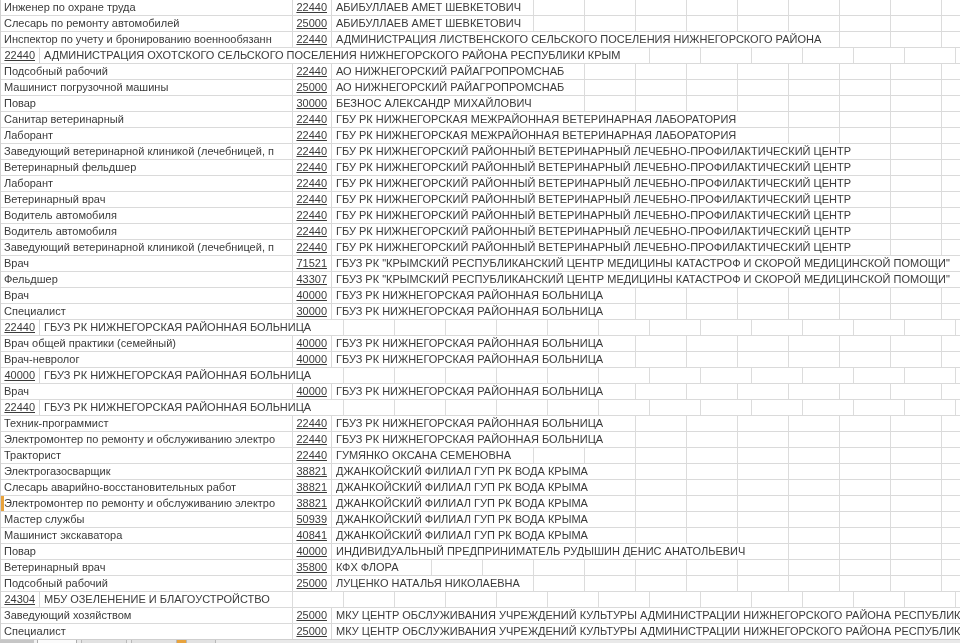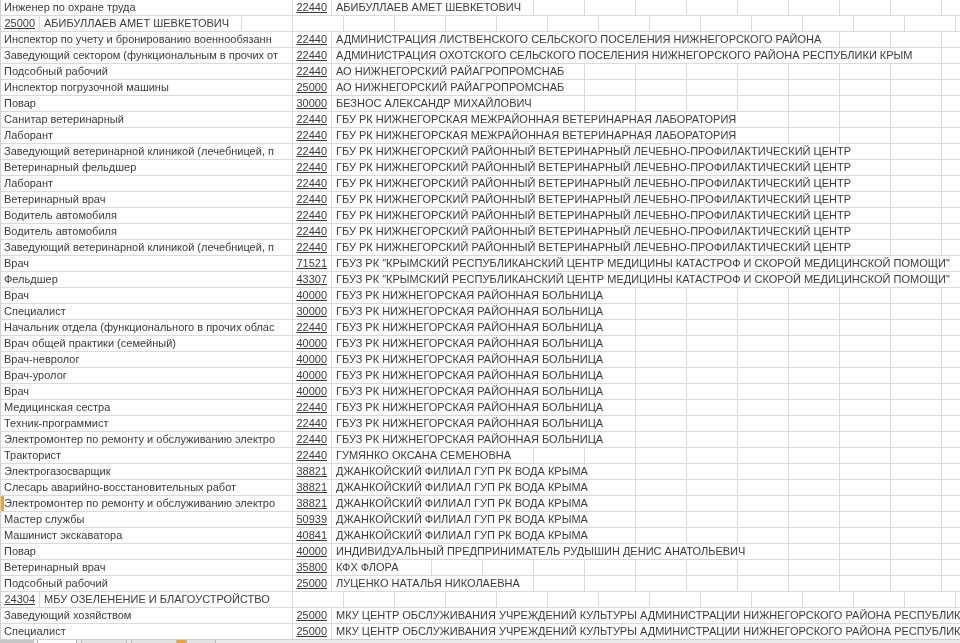--- a/index.html
+++ b/index.html
@@ -62,40 +62,40 @@
 <style>.row.marked::before{background:#e8a33d;}body{color:#3a3a3a;}</style></head>
 <body>
 
 <div class="sheet" id="sheet">
     <div class="row">
       <div class="cell cell-title">Инженер по охране труда</div>
       <div class="cell cell-value">22440</div>
       <div class="cell cell-org"><span class="txt">АБИБУЛЛАЕВ АМЕТ ШЕВКЕТОВИЧ</span></div>
     </div>
     <div class="row">
+      <div class="cell cell-title">Слесарь по ремонту автомобилей</div>
       <div class="cell cell-value">25000</div>
       <div class="cell cell-org"><span class="txt">АБИБУЛЛАЕВ АМЕТ ШЕВКЕТОВИЧ</span></div>
     </div>
     <div class="row">
       <div class="cell cell-title">Инспектор по учету и бронированию военнообязанн</div>
       <div class="cell cell-value">22440</div>
       <div class="cell cell-org"><span class="txt">АДМИНИСТРАЦИЯ ЛИСТВЕНСКОГО  СЕЛЬСКОГО ПОСЕЛЕНИЯ НИЖНЕГОРСКОГО РАЙОНА</span></div>
     </div>
     <div class="row">
-      <div class="cell cell-title">Заведующий сектором (функциональным в прочих от</div>
       <div class="cell cell-value">22440</div>
       <div class="cell cell-org"><span class="txt">АДМИНИСТРАЦИЯ ОХОТСКОГО СЕЛЬСКОГО ПОСЕЛЕНИЯ НИЖНЕГОРСКОГО РАЙОНА РЕСПУБЛИКИ КРЫМ</span></div>
     </div>
     <div class="row">
       <div class="cell cell-title">Подсобный рабочий</div>
       <div class="cell cell-value">22440</div>
       <div class="cell cell-org"><span class="txt">АО  НИЖНЕГОРСКИЙ  РАЙАГРОПРОМСНАБ</span></div>
     </div>
     <div class="row">
-      <div class="cell cell-title">Инспектор погрузочной машины</div>
+      <div class="cell cell-title">Машинист погрузочной машины</div>
       <div class="cell cell-value">25000</div>
       <div class="cell cell-org"><span class="txt">АО  НИЖНЕГОРСКИЙ  РАЙАГРОПРОМСНАБ</span></div>
     </div>
     <div class="row">
       <div class="cell cell-title">Повар</div>
       <div class="cell cell-value">30000</div>
       <div class="cell cell-org"><span class="txt">БЕЗНОС  АЛЕКСАНДР  МИХАЙЛОВИЧ</span></div>
     </div>
     <div class="row">
       <div class="cell cell-title">Санитар ветеринарный</div>
@@ -156,46 +156,43 @@
       <div class="cell cell-title">Врач</div>
       <div class="cell cell-value">40000</div>
       <div class="cell cell-org"><span class="txt">ГБУЗ РК НИЖНЕГОРСКАЯ РАЙОННАЯ БОЛЬНИЦА</span></div>
     </div>
     <div class="row">
       <div class="cell cell-title">Специалист</div>
       <div class="cell cell-value">30000</div>
       <div class="cell cell-org"><span class="txt">ГБУЗ РК НИЖНЕГОРСКАЯ РАЙОННАЯ БОЛЬНИЦА</span></div>
     </div>
     <div class="row">
-      <div class="cell cell-title">Начальник отдела (функционального в прочих облас</div>
       <div class="cell cell-value">22440</div>
       <div class="cell cell-org"><span class="txt">ГБУЗ РК НИЖНЕГОРСКАЯ РАЙОННАЯ БОЛЬНИЦА</span></div>
     </div>
     <div class="row">
       <div class="cell cell-title">Врач общей практики (семейный)</div>
       <div class="cell cell-value">40000</div>
       <div class="cell cell-org"><span class="txt">ГБУЗ РК НИЖНЕГОРСКАЯ РАЙОННАЯ БОЛЬНИЦА</span></div>
     </div>
     <div class="row">
       <div class="cell cell-title">Врач-невролог</div>
       <div class="cell cell-value">40000</div>
       <div class="cell cell-org"><span class="txt">ГБУЗ РК НИЖНЕГОРСКАЯ РАЙОННАЯ БОЛЬНИЦА</span></div>
     </div>
     <div class="row">
-      <div class="cell cell-title">Врач-уролог</div>
       <div class="cell cell-value">40000</div>
       <div class="cell cell-org"><span class="txt">ГБУЗ РК НИЖНЕГОРСКАЯ РАЙОННАЯ БОЛЬНИЦА</span></div>
     </div>
     <div class="row">
       <div class="cell cell-title">Врач</div>
       <div class="cell cell-value">40000</div>
       <div class="cell cell-org"><span class="txt">ГБУЗ РК НИЖНЕГОРСКАЯ РАЙОННАЯ БОЛЬНИЦА</span></div>
     </div>
     <div class="row">
-      <div class="cell cell-title">Медицинская сестра</div>
       <div class="cell cell-value">22440</div>
       <div class="cell cell-org"><span class="txt">ГБУЗ РК НИЖНЕГОРСКАЯ РАЙОННАЯ БОЛЬНИЦА</span></div>
     </div>
     <div class="row">
       <div class="cell cell-title">Техник-программист</div>
       <div class="cell cell-value">22440</div>
       <div class="cell cell-org"><span class="txt">ГБУЗ РК НИЖНЕГОРСКАЯ РАЙОННАЯ БОЛЬНИЦА</span></div>
     </div>
     <div class="row">
       <div class="cell cell-title">Электромонтер по ремонту и обслуживанию электро</div>

